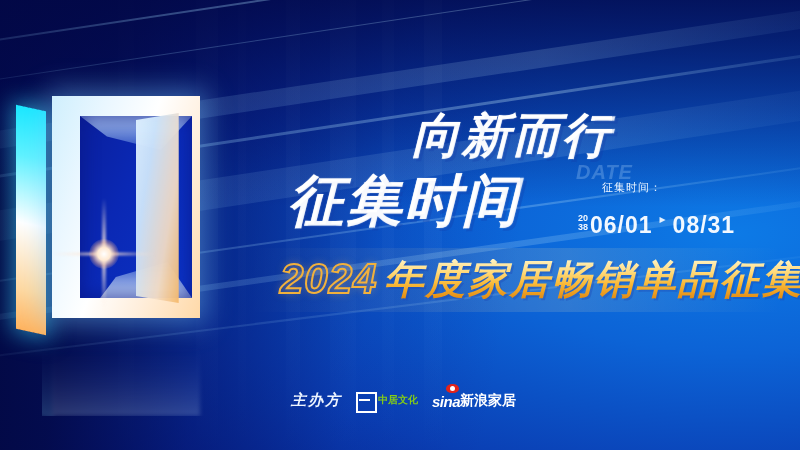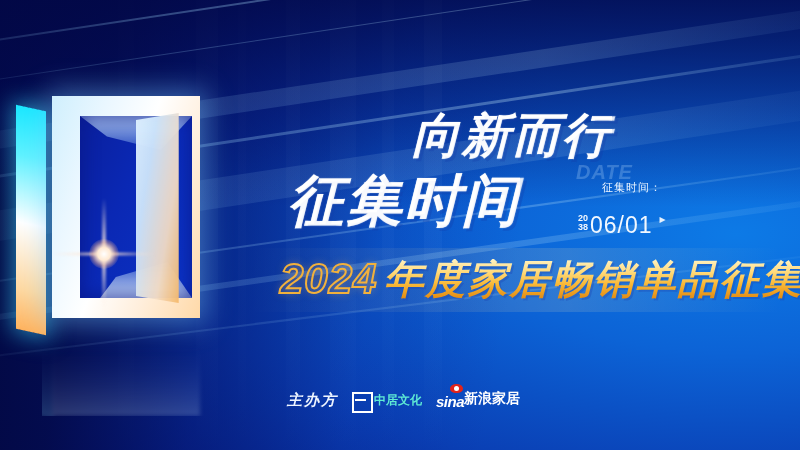--- a/index.html
+++ b/index.html
@@ -173,21 +173,21 @@
     display:flex;
     color:#f2f8ff;
     white-space:nowrap;
   }
   .yr{
     display:inline-flex;flex-direction:column;
     font-size:9px;font-weight:bold;line-height:1.05;
     margin-right:2px;margin-top:2px;
     letter-spacing:0px;
   }
-  .date-main{font-size:23px;letter-spacing:1px;font-weight:400;}
+  .date-main{font-size:23px;letter-spacing:1px;font-weight:700;}
   .date-sep{font-size:12px;margin:0 7px 0 7px;opacity:.95;}
 
   
   .gold-line{
     position:absolute;left:280px;top:258px;
     display:flex;align-items:baseline;
     white-space:nowrap;
     font-size:40px;font-weight:bold;font-style:italic;
     line-height:1;
   }
@@ -225,22 +225,22 @@
   .zj-mark{
     width:17px;height:17px;position:relative;display:inline-block;
   }
   .zj-mark:before{
     content:"";position:absolute;left:0;top:0;width:17px;height:17px;
     border:2px solid #ffffff;
   }
   .zj-mark:after{
     content:"";position:absolute;left:3px;top:7px;width:11px;height:2px;background:#ffffff;
   }
-  .zj-text{color:#5eead4;font-size:12px;font-weight:bold;letter-spacing:0px;}
-  .sp-sina{display:flex;align-items:flex-start;gap:0;}
+  .zj-text{color:#84cc16;font-size:10px;font-weight:bold;letter-spacing:0px;}
+  .sp-sina{display:flex;align-items:flex-end;gap:0;}
   .sina-logo{
     position:relative;display:inline-block;
     color:#ffffff;font-size:15px;font-weight:bold;font-style:italic;
     letter-spacing:-0.5px;
     padding-top:3px;
   }
   .sina-eye{
     position:absolute;left:14px;top:-6px;width:13px;height:9px;
     background:#e2231a;
     border-radius:50% 50% 45% 45%;
@@ -308,20 +308,21 @@
   <div class="date-block">
     <div class="date-watermark">DATE</div>
     <div class="date-label">征集时间：</div>
     <div class="date-row">
       <span class="yr">
         <span>20</span>
         <span>38</span>
       </span>
       <span class="date-main">06/01</span>
       <span class="date-sep">▸</span>
+      <span class="date-main">08/31</span>
     </div>
   </div>
 
   <div class="gold-glow"></div>
   <div class="gold-line">
     <span class="gold-2024">2024</span>
     <span class="gold-rest">年度家居畅销单品征集</span>
   </div>
 
   <div class="sponsors">

